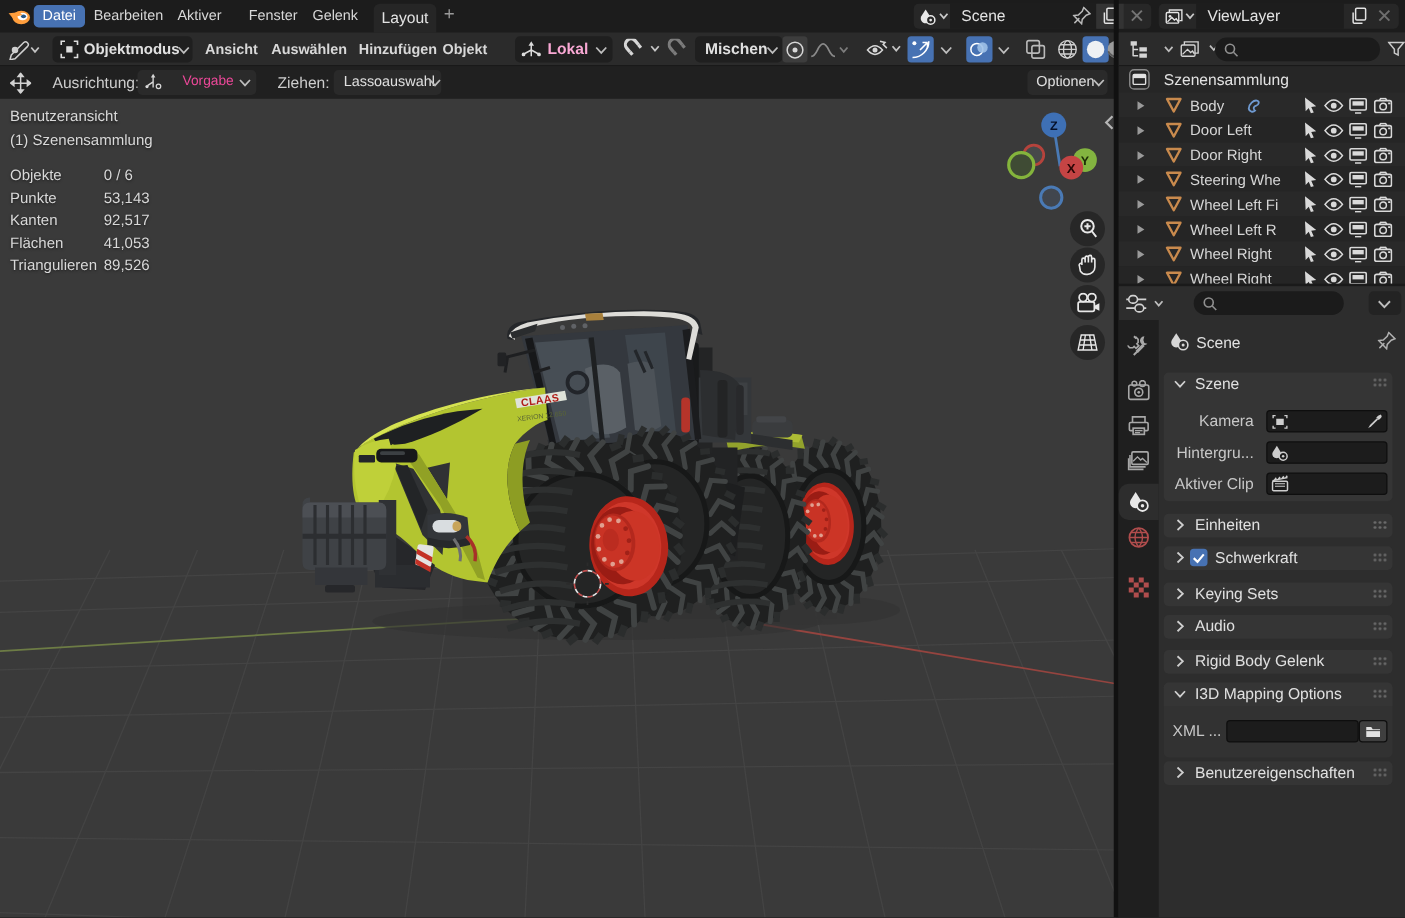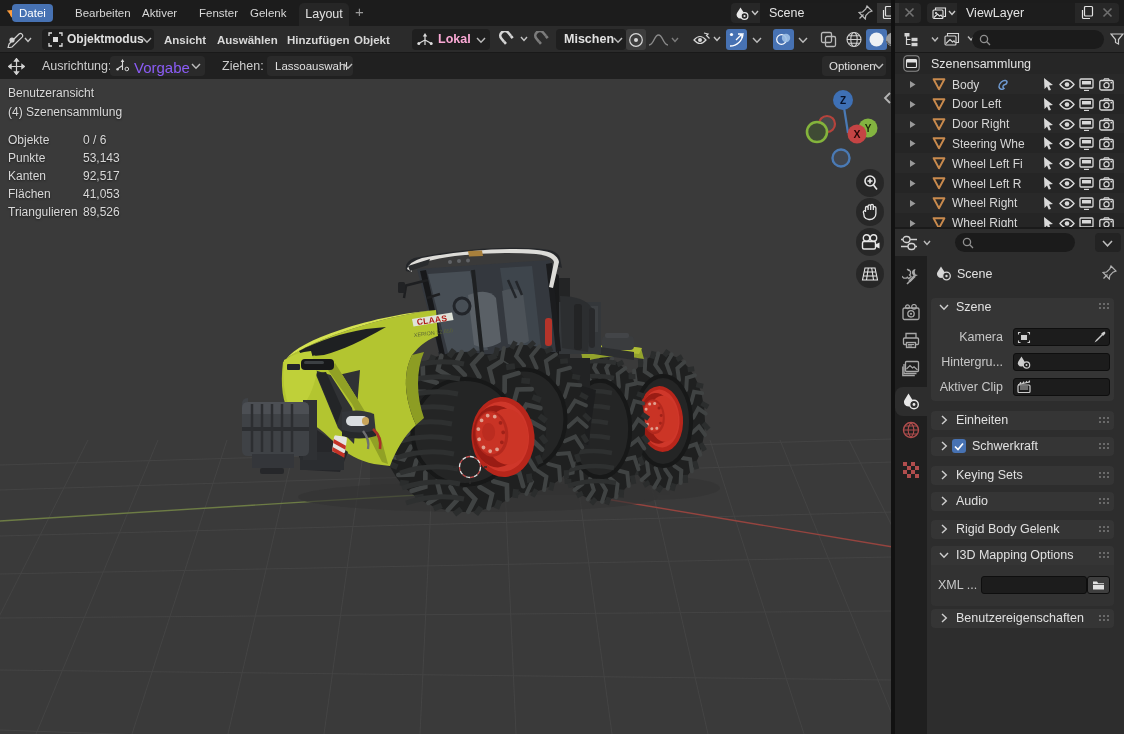--- a/index.html
+++ b/index.html
@@ -39,21 +39,21 @@
 <body>
 <div id="page">
   <div id="topbar">
     <svg class="abs" style="left:6px;top:4px" width="19" height="18" viewBox="0 0 19 18">
       <ellipse cx="11" cy="10" rx="7" ry="5.4" fill="#ff9e3d"></ellipse>
       <ellipse cx="12" cy="9.2" rx="4" ry="3" fill="#fff"></ellipse>
       <ellipse cx="12.8" cy="9" rx="2" ry="1.5" fill="#265787"></ellipse>
       <path d="M0.8 6.5 L9.5 5.8 L12 8 L5 9.8 Z" fill="#ff9e3d"></path>
       <path d="M1 6.6 L7.8 10.6 L5.6 12.4 Z" fill="#ff9e3d"></path>
     </svg>
-    <div id="datei" class="menuitem" style="left:12px">Datei</div>
+    <div id="datei" class="menuitem" style="left:27px">Datei</div>
     <div class="menuitem" style="left:75px">Bearbeiten</div>
     <div class="menuitem" style="left:142px">Aktiver</div>
     <div class="menuitem" style="left:199px">Fenster</div>
     <div class="menuitem" style="left:250px">Gelenk</div>
     <div class="tab" style="left:299px;top:3px;width:50px;height:23px;line-height:23px;text-align:center;font-size:12.5px">Layout</div>
     <div class="abs" style="left:355px;top:3px;color:#9a9a9a;font-size:15px">+</div>
 
     <div class="abs" style="left:731px;top:3px;width:190px;height:20px;background:#272727;border-radius:4px"></div>
     <div class="abs" style="left:760px;top:3px;width:117px;height:20px;background:#1d1d1d;border-radius:0"></div>
     <svg class="abs" style="left:735px;top:6px" width="24" height="15" viewBox="0 0 24 15">
@@ -221,21 +221,21 @@
       </g>
     </svg>
     <div class="abs" style="left:42px;top:6px;font-size:12.5px;color:#cdcdcd">Ausrichtung:</div>
     <div class="abs" style="left:110px;top:3px;width:95px;height:20px;background:#2a2a2a;border-radius:4px"></div>
     <svg class="abs" style="left:115px;top:5px" width="15" height="15" viewBox="0 0 15 15">
       <path d="M7.5 12 V3 M7.5 7.5 L3 10.5" stroke="#d8d8d8" stroke-width="1.1" fill="none"></path>
       <path d="M7.5 1 l1.8 3 h-3.6 Z" fill="#d8d8d8"></path>
       <circle cx="2.6" cy="11.2" r="1.3" fill="#d8d8d8"></circle>
       <circle cx="11.8" cy="11" r="1.8" fill="none" stroke="#d8d8d8" stroke-width="1"></circle>
     </svg>
-    <div class="abs" style="left:134px;top:6px;font-size:15px;color:#8b5cf6">Vorgabe</div>
+    <div class="abs" style="left:146px;top:6px;font-size:11px;color:#ec4899">Vorgabe</div>
     <svg class="abs" style="left:191px;top:10px" width="10" height="7" viewBox="0 0 10 7">
         <path d="M1 1 l4 4.3 4-4.3" stroke="#bdbdbd" stroke-width="1.4" fill="none"></path>
       </svg>
     <div class="abs" style="left:222px;top:6px;font-size:12.5px;color:#cdcdcd">Ziehen:</div>
     <div class="abs" style="left:267px;top:3px;width:86px;height:20px;background:#2a2a2a;border-radius:4px"></div>
     <div class="abs" style="left:275px;top:7px;font-size:11.5px;color:#e0e0e0">Lassoauswahl</div>
     <svg class="abs" style="left:343px;top:10px" width="10" height="7" viewBox="0 0 10 7">
         <path d="M1 1 l4 4.3 4-4.3" stroke="#bdbdbd" stroke-width="1.4" fill="none"></path>
       </svg>
     <div class="abs" style="left:822px;top:3px;width:64px;height:20px;background:#2a2a2a;border-radius:4px"></div>
@@ -598,21 +598,21 @@
 </g>
 
       <g transform="translate(470,388)">
         <circle r="10.5" fill="none" stroke="#e6e6e6" stroke-width="1.3" stroke-dasharray="4 4.2"></circle>
         <circle r="10.5" fill="none" stroke="#c34f4f" stroke-width="1.3" stroke-dasharray="4 4.2" stroke-dashoffset="4.1"></circle>
         <path d="M0 -14 V-17 M0 14 V17 M-14 0 H-17 M14 0 H17" stroke="#2b2b2b" stroke-width="1.4"></path>
       </g>
     </svg>
 
     <div class="ovl" style="left:8px;top:7px">Benutzeransicht</div>
-    <div class="ovl" style="left:8px;top:26px">(4) Szenensammlung</div>
+    <div class="ovl" style="left:8px;top:26px">(1) Szenensammlung</div>
     <div class="ovl" style="left:8px;top:54px">Objekte</div>
       <div class="ovl" style="left:83px;top:54px">0 / 6</div>
     <div class="ovl" style="left:8px;top:72px">Punkte</div>
       <div class="ovl" style="left:83px;top:72px">53,143</div>
     <div class="ovl" style="left:8px;top:90px">Kanten</div>
       <div class="ovl" style="left:83px;top:90px">92,517</div>
     <div class="ovl" style="left:8px;top:108px">Flächen</div>
       <div class="ovl" style="left:83px;top:108px">41,053</div>
     <div class="ovl" style="left:8px;top:126px">Triangulieren</div>
       <div class="ovl" style="left:83px;top:126px">89,526</div>

